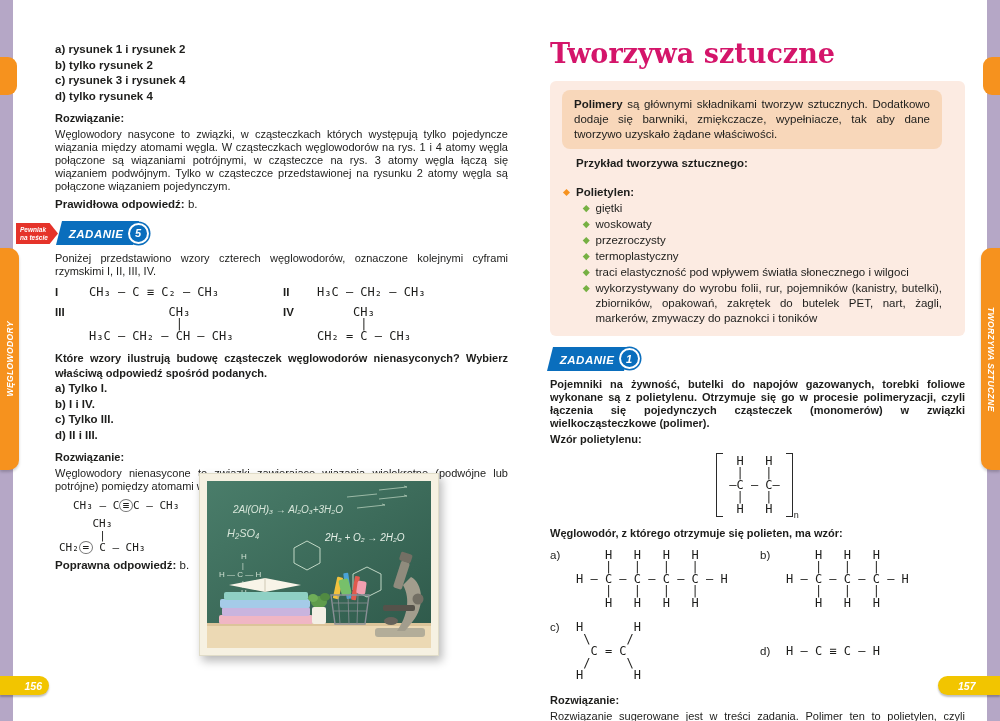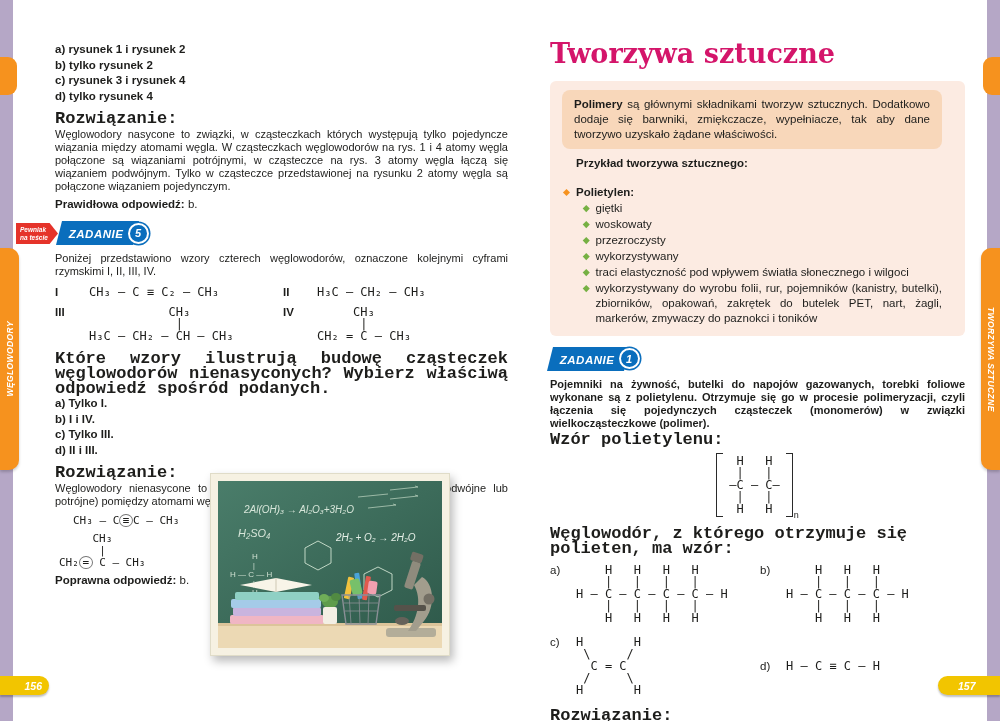--- a/index.html
+++ b/index.html
@@ -24,21 +24,21 @@
          font-size:10.5px;font-weight:bold;font-style:italic;display:flex;align-items:center;
          box-shadow:0 2px 2px rgba(0,0,0,.25);}
   .badge.l{left:0;width:42px;border-radius:0 10px 10px 0;justify-content:flex-end;padding-right:7px;}
   .badge.r{right:0;width:42px;border-radius:10px 0 0 10px;justify-content:flex-start;padding-left:20px;}
   
   .col{position:absolute;}
   .col.left{left:55px;top:42px;width:453px;}
   .col.right{left:550px;top:38px;width:415px;}
   .b{font-weight:bold;}
   .opt{font-size:11.5px;font-weight:bold;line-height:15.5px;}
-  .h{font-size:17px;font-weight:bold;line-height:15px;margin-top:7px;font-family:Liberation Mono, monospace;}
+  .h{font-size:11px;font-weight:bold;line-height:15px;margin-top:7px;}
   .para{font-size:11px;line-height:13px;text-align:justify;margin-top:2px;}
   .ans{font-size:11.5px;line-height:15px;margin-top:4px;}
   .pre{font-family:"DejaVu Sans Mono","Liberation Mono",monospace;white-space:pre;font-size:12px;line-height:12px;}
   
   .banner-row{position:relative;display:flex;align-items:center;height:22px;margin-top:10px;}
   .banner{background:#0a6ebd;transform:skewX(-14deg);padding:3px 12px 3px 10px;margin-left:4px;}
   .banner span{display:inline-block;transform:skewX(14deg);color:#fff;font-size:11.5px;font-weight:bold;font-style:italic;letter-spacing:.5px;}
   .numcirc{width:17px;height:17px;border-radius:50%;background:#0a6ebd;color:#fff;display:flex;align-items:center;
            justify-content:center;font-size:11px;font-weight:bold;font-style:italic;border:2.5px solid #fff;
            box-shadow:0 0 0 1.5px #0a6ebd;margin-left:-8px;z-index:2;}
@@ -71,21 +71,21 @@
   .bracket{width:6px;border:1.6px solid #2a2a2a;border-right:none;}
   .bracket.rt{border:1.6px solid #2a2a2a;border-left:none;}
   .poly{padding:2px 6px;}
   .subn{align-self:flex-end;font-size:9px;margin:0 0 -3px 1px;}
   
   .ogrid{display:flex;flex-wrap:wrap;margin-top:8px;}
   .ocell{display:flex;margin-bottom:12px;}
   .ocell.w1{width:210px;} .ocell.w2{width:200px;}
   .okey{width:26px;font-size:11.5px;}
   
-  .photo{position:absolute;left:210px;top:473px;width:240px;height:183px;background:#f6f1e2;
+  .photo{position:absolute;left:199px;top:473px;width:240px;height:183px;background:#f6f1e2;
          border:1px solid #e0dcc8;box-shadow:3px 5px 9px rgba(0,0,0,.28);padding:7px;box-sizing:border-box;z-index:2;}
   .photo svg{display:block;}
 </style>
 </head>
 <body>
 
 <div class="spread">
 
   <div class="strip left"></div>
   <div class="strip right"></div>
@@ -281,21 +281,21 @@
       <div class="sub-row">
           <span class="diam green"></span>
           <span class="txt">woskowaty</span>
         </div>
       <div class="sub-row">
           <span class="diam green"></span>
           <span class="txt">przezroczysty</span>
         </div>
       <div class="sub-row">
           <span class="diam green"></span>
-          <span class="txt">wykorzystywany</span>
+          <span class="txt">termoplastyczny</span>
         </div>
       <div class="sub-row">
           <span class="diam green"></span>
           <span class="txt">traci elastyczność pod wpływem światła słonecznego i wilgoci</span>
         </div>
       <div class="sub-row">
           <span class="diam green"></span>
           <span class="txt" style="width:356px;">wykorzystywany do wyrobu folii, rur, pojemników (kanistry, butelki), zbiorników, opakowań, zakrętek do butelek PET, nart, żagli, markerów, zmywaczy do paznokci i toników</span>
         </div>
     </div>

